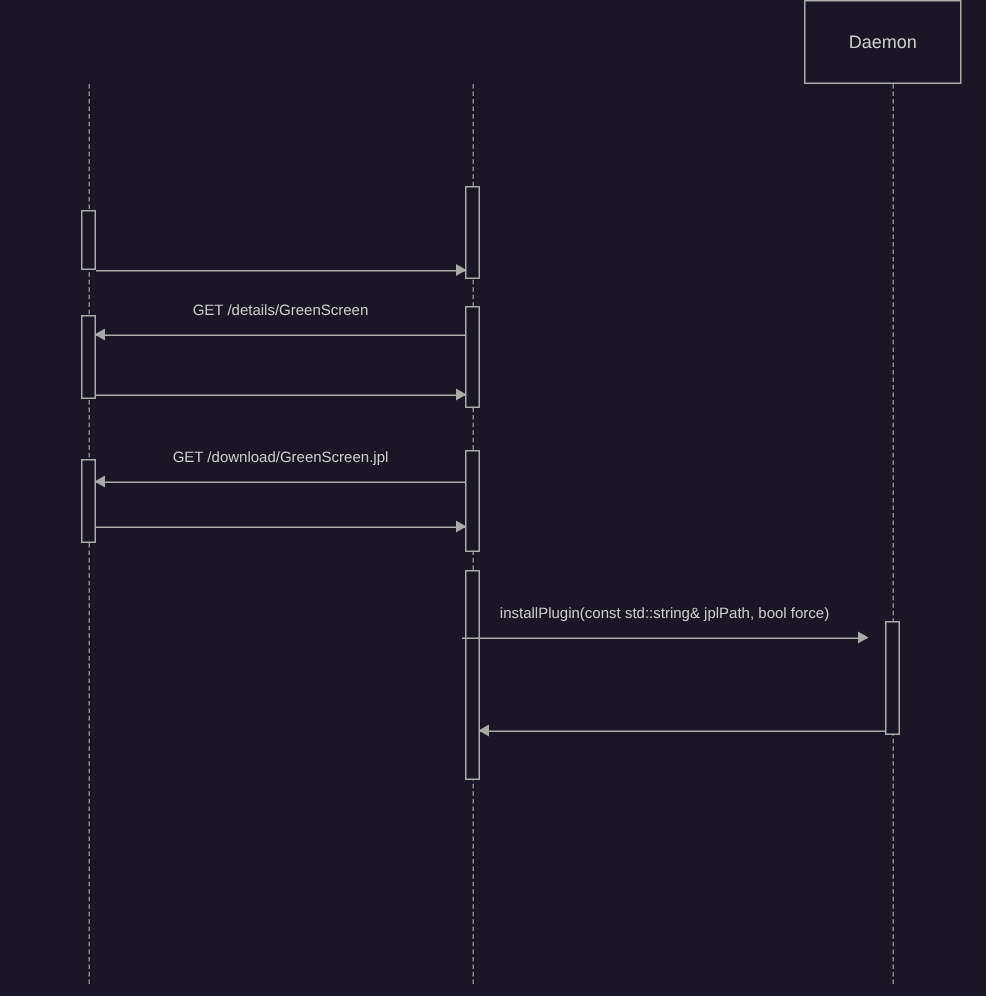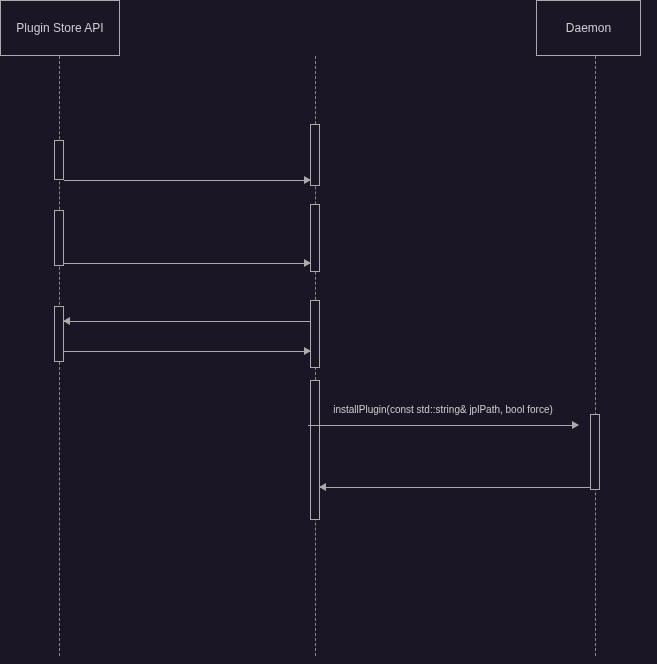--- a/index.html
+++ b/index.html
@@ -82,23 +82,20 @@
   .arrow-left::after {
     left: -1px;
     border-right: 7px solid #aaa;
   }
 </style>
 </head>
 <body>
 
 <div class="canvas">
 
-  <div class="participant" style="left:0; width:120px;">
-    <span>Plugin Store API</span>
-  </div>
   <div class="participant" style="left:536px; width:105px;">
     <span>Daemon</span>
   </div>
 
   <div class="lifeline" style="left:59px;"></div>
   <div class="lifeline" style="left:315px;"></div>
   <div class="lifeline" style="left:595px;"></div>
 
   <div class="activation" style="left:54px; top:140px; height:40px;"></div>
   <div class="activation" style="left:54px; top:210px; height:56px;"></div>
@@ -108,25 +105,30 @@
   <div class="activation" style="left:310px; top:204px; height:68px;"></div>
   <div class="activation" style="left:310px; top:300px; height:68px;"></div>
   <div class="activation" style="left:310px; top:380px; height:140px;"></div>
 
   <div class="activation" style="left:590px; top:414px; height:76px;"></div>
 
   <div class="msg arrow-right" style="left:64px; width:246px; top:173px;">
     <div class="msg-line"></div>
   </div>
 
+  <div class="msg arrow-left" style="left:64px; width:246px; top:216px;">
+    <div class="msg-label">GET /details/GreenScreen</div>
+    <div class="msg-line"></div>
+  </div>
   <div class="msg arrow-right" style="left:64px; width:246px; top:256px;">
     <div class="msg-line"></div>
   </div>
 
   <div class="msg arrow-left" style="left:64px; width:246px; top:314px;">
+    <div class="msg-label">GET /download/GreenScreen.jpl</div>
     <div class="msg-line"></div>
   </div>
   <div class="msg arrow-right" style="left:64px; width:246px; top:344px;">
     <div class="msg-line"></div>
   </div>
 
   <div class="msg arrow-right" style="left:308px; width:270px; top:418px;">
     <div class="msg-label">installPlugin(const std::string&amp; jplPath, bool force)</div>
     <div class="msg-line"></div>
   </div>

